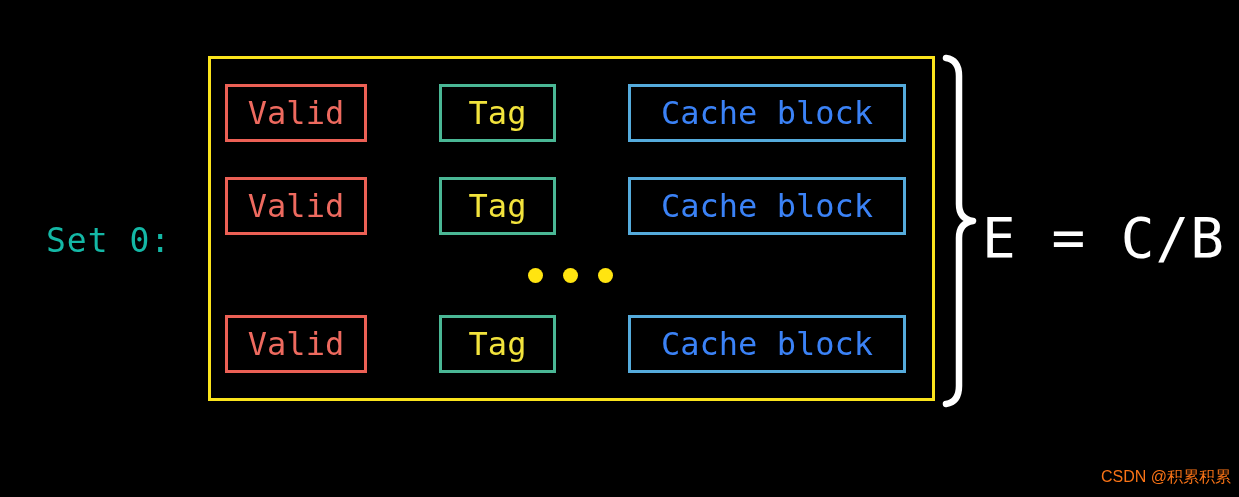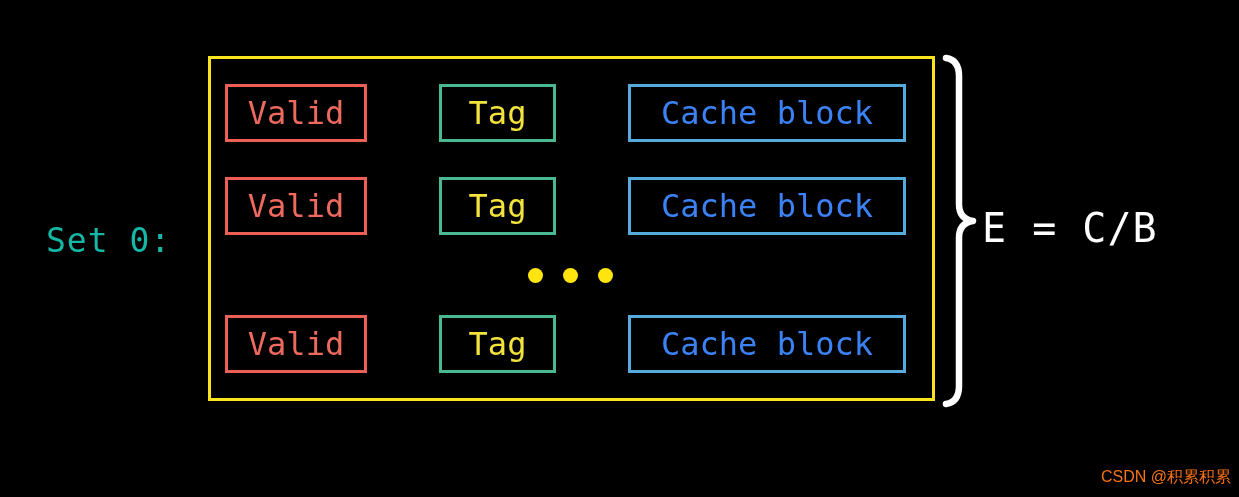--- a/index.html
+++ b/index.html
@@ -90,21 +90,21 @@
     position: absolute;
     left: 942px;
     top: 54px;
     width: 36px;
     height: 354px;
   }
   .formula {
     position: absolute;
     left: 982px;
     top: 205px;
-    font-size: 40px;
+    font-size: 56px;
     color: #ffffff;
     letter-spacing: 1px;
     white-space: pre;
   }
   .watermark {
     position: absolute;
     right: 8px;
     top: 467px;
     font-family: "Liberation Sans", "DejaVu Sans", sans-serif;
     font-size: 16px;

